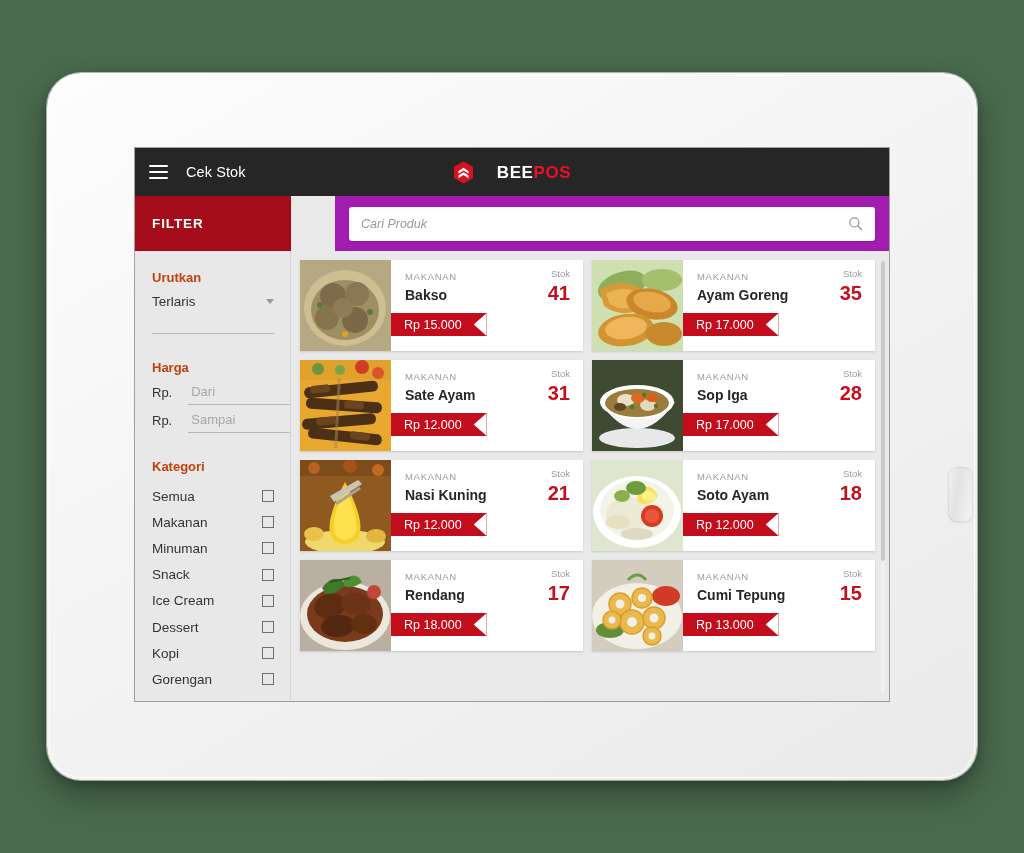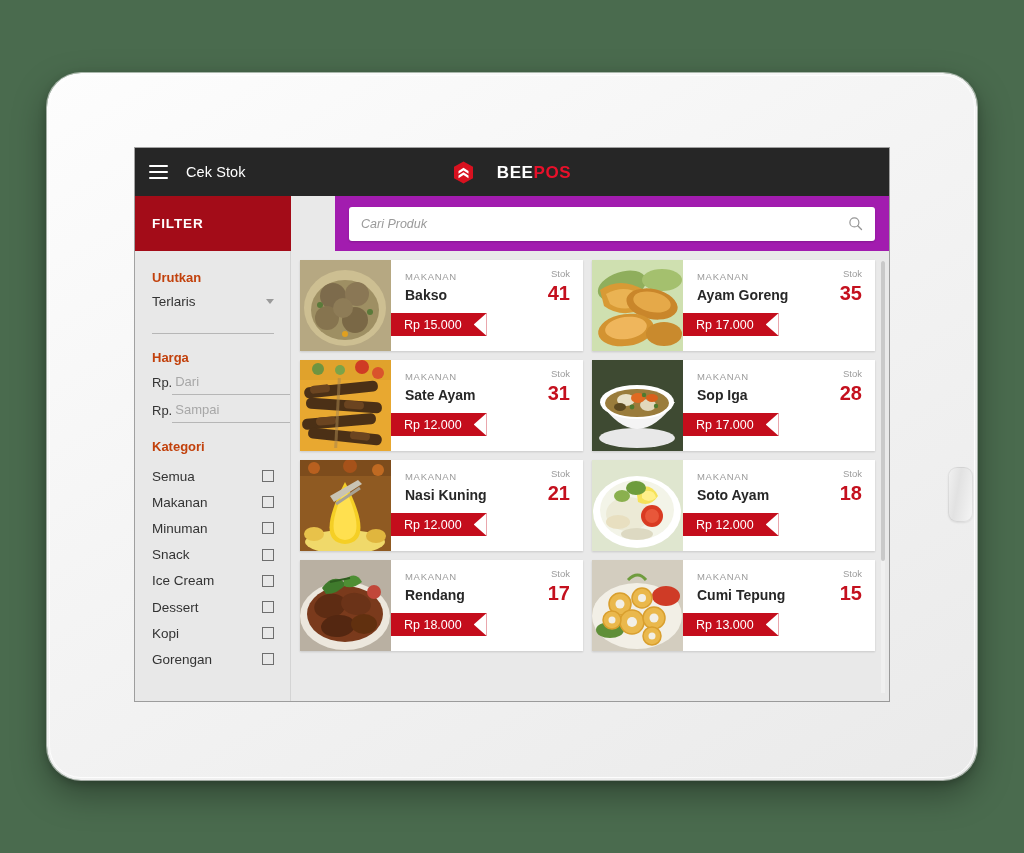--- a/index.html
+++ b/index.html
@@ -185,40 +185,40 @@
     overflow: hidden;
     position: relative;
     border-right: 1px solid #d4d4d4;
   }
   .side-head {
     font-size: 13px;
     font-weight: bold;
     color: #c2410c;
     margin-bottom: 9px;
   }
-  .side-head.gap { margin-top: 16px; }
+  .side-head.gap { margin-top: 26px; }
   #sort-select {
     display: flex;
     align-items: center;
     justify-content: space-between;
     border-bottom: 1px solid #b6b6b6;
     padding-bottom: 24px;
     cursor: pointer;
   }
   #sort-select .val { font-size: 13.5px; color: #333; }
   .caret {
     width: 0; height: 0;
     border-left: 4.5px solid transparent;
     border-right: 4.5px solid transparent;
     border-top: 5.5px solid #9a9a9a;
   }
   .price-row {
     display: flex;
     align-items: flex-end;
-    gap: 0;
+    gap: 16px;
     margin-bottom: 3px;
     margin-top: 7px;
   }
   .price-row .rp { font-size: 13px; color: #333; padding-bottom: 5px; }
   .price-row input {
     flex: 1;
     border: none;
     border-bottom: 1px solid #b6b6b6;
     background: transparent;
     outline: none;

